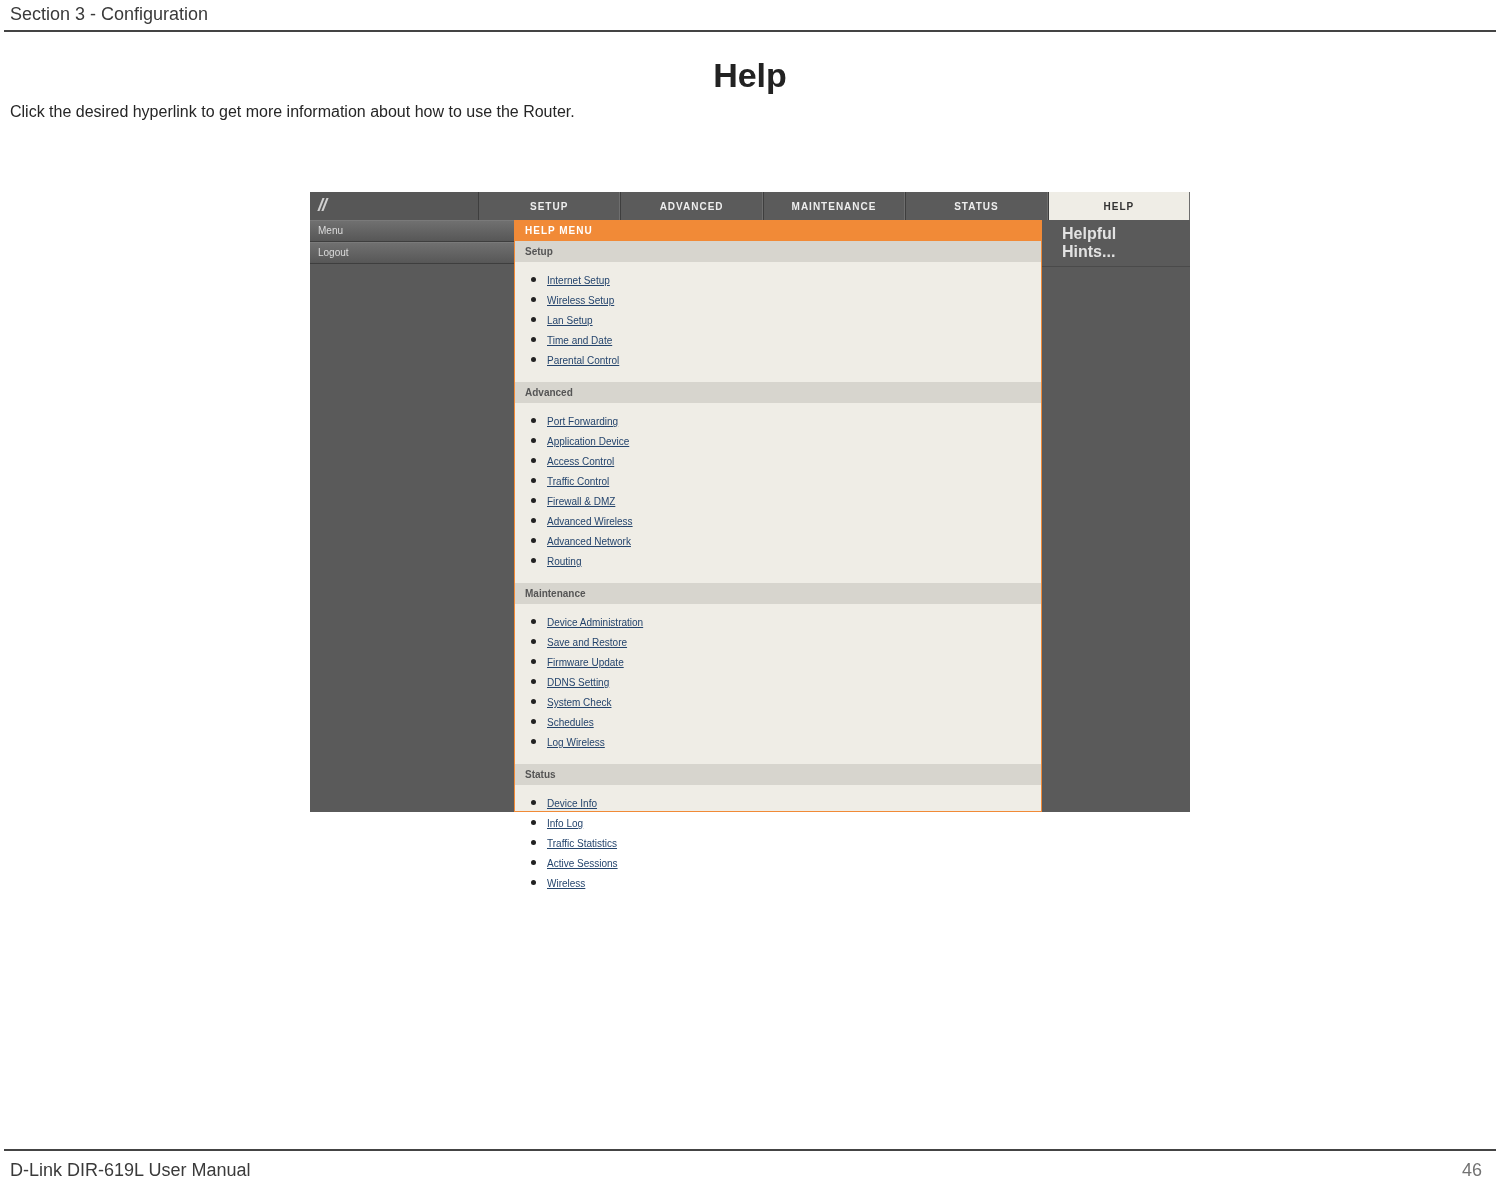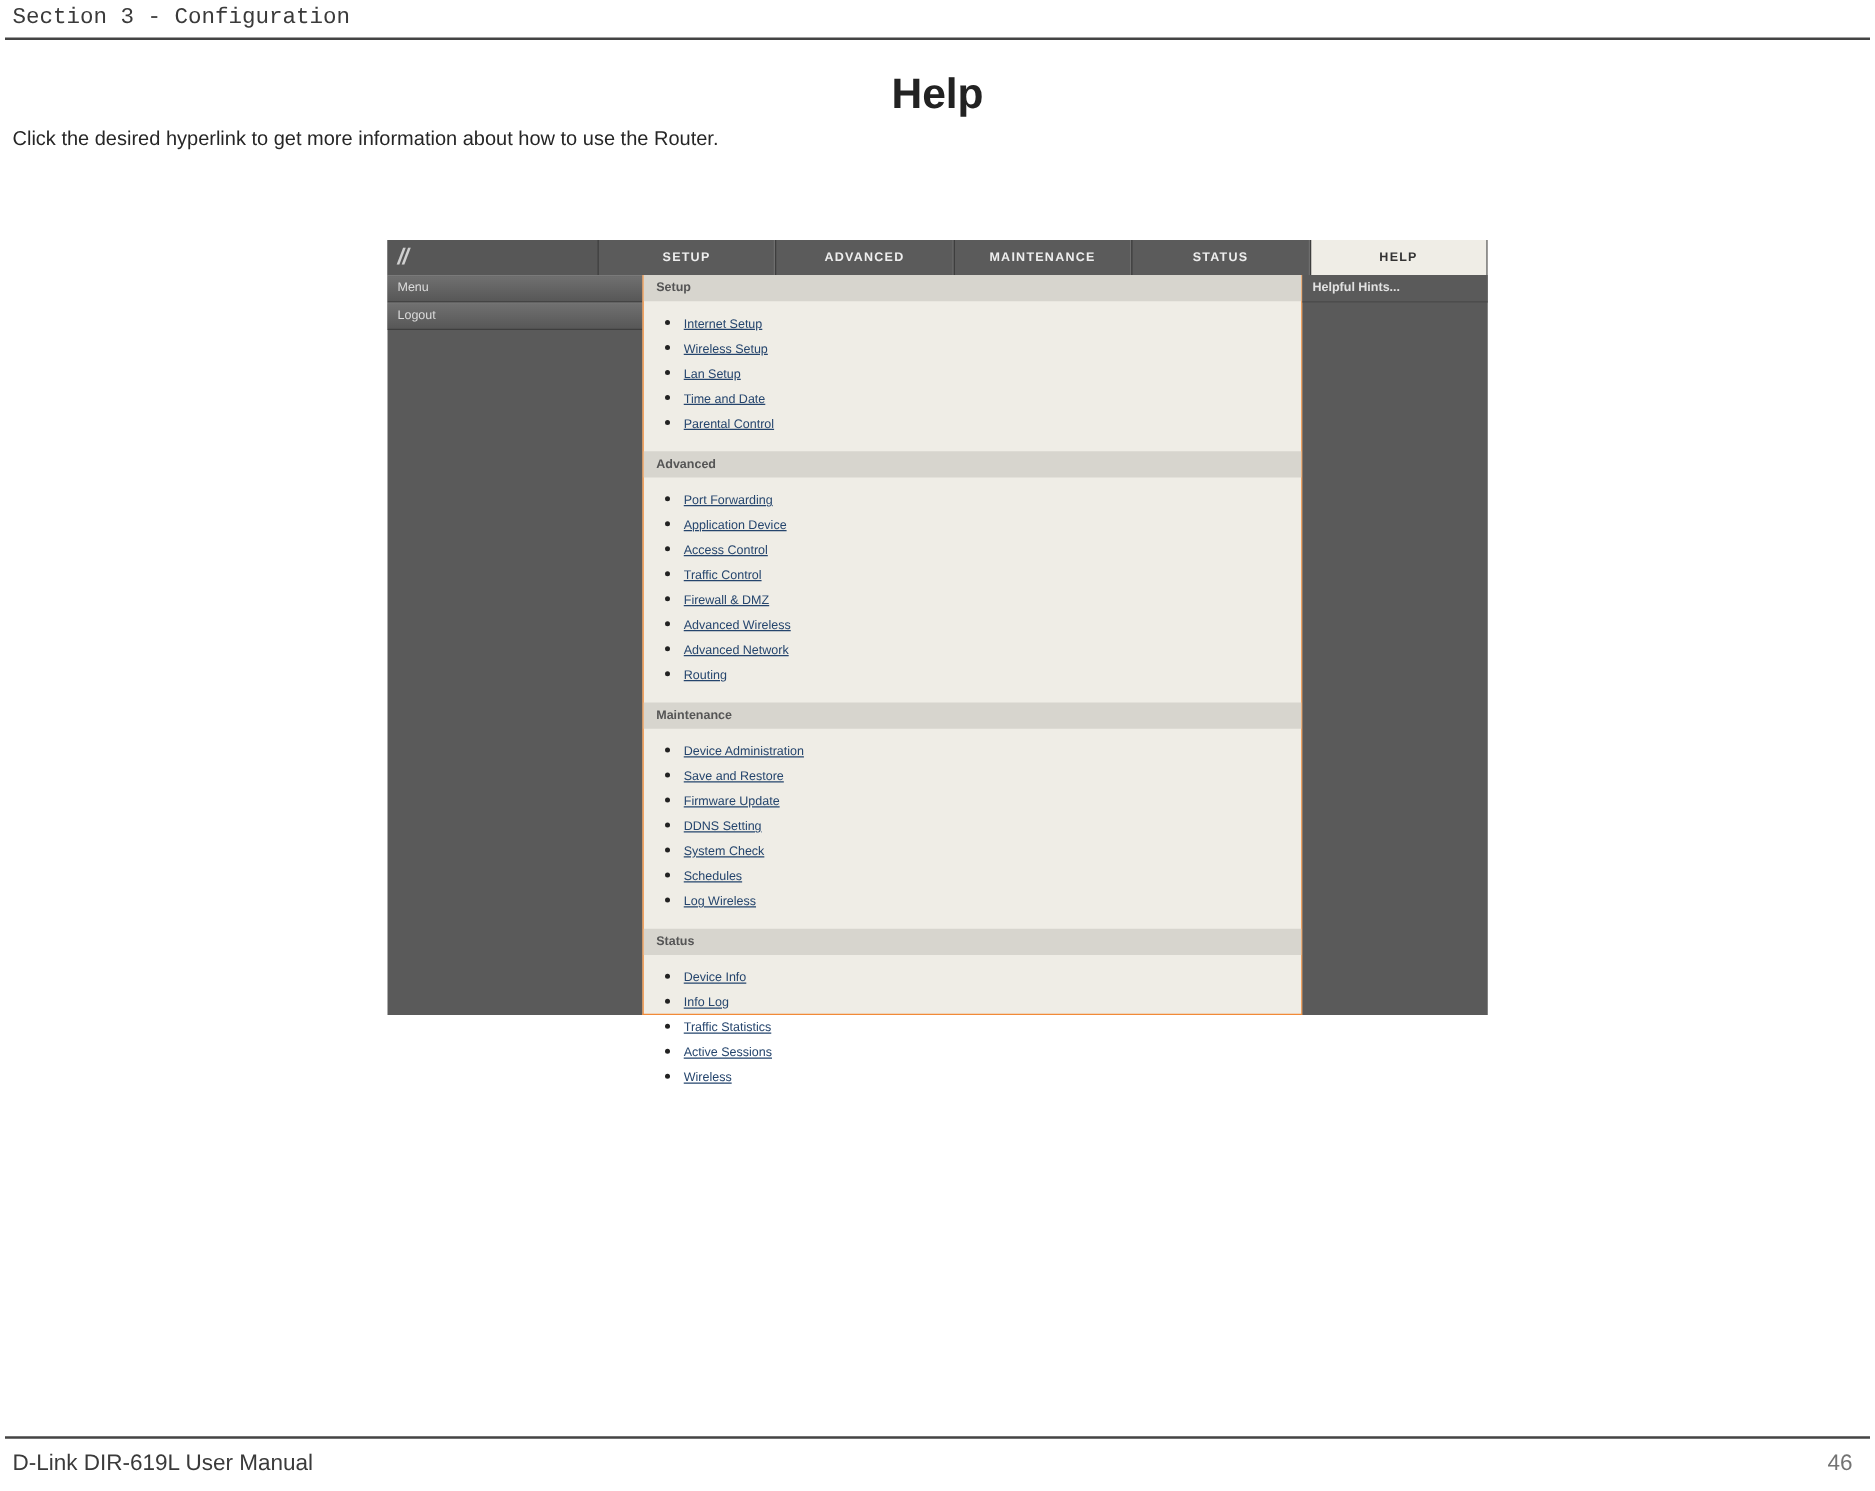--- a/index.html
+++ b/index.html
@@ -1,18 +1,18 @@
 <!DOCTYPE html>
 <html><head>
 <meta charset="utf-8">
 <style>
   * { box-sizing: border-box; margin: 0; padding: 0; }
   html, body { width: 1500px; height: 1193px; font-family: "Myriad Pro", "Segoe UI", Arial, sans-serif; background: #fff; color: #222; }
   .page { position: relative; width: 1500px; height: 1193px; }
-  .header-strip { position: absolute; top: 4px; left: 10px; font-size: 18px; color: #3a3a3a; font-family: Liberation Mono, monospace; }
+  .header-strip { position: absolute; top: 4px; left: 10px; font-size: 18px; color: #3a3a3a; }
   .hr-top { position: absolute; top: 30px; left: 4px; width: 1492px; height: 2px; background: #444; }
   .page-title { position: absolute; top: 56px; width: 100%; text-align: center; font-size: 34px; font-weight: 700; color: #222; }
   .intro-text { position: absolute; top: 103px; left: 10px; font-size: 16px; color: #262626; }
   .hr-bot { position: absolute; bottom: 42px; left: 4px; width: 1492px; height: 2px; background: #444; }
   .footer-left { position: absolute; bottom: 12px; left: 10px; font-size: 18px; color: #3a3a3a; margin-top: 12px; }
   .footer-right { position: absolute; bottom: 12px; right: 18px; font-size: 18px; color: #737373; }
 
   .shot { position: absolute; top: 192px; left: 310px; width: 880px; height: 620px; background: #5a5a5a; }
   .topbar { display: flex; height: 28px; }
   .logo-col { width: 168px; background: #575757; color: #d0d0d0; font-size: 18px; font-weight: 700; padding: 3px 8px; font-style: italic; letter-spacing: -1px; }
@@ -24,21 +24,21 @@
   .side-cell { height: 22px; background: linear-gradient(#707070,#575757); color: #dcdcdc; font-size: 10px; padding: 4px 8px; border-bottom: 1px solid #3e3e3e; border-top: 1px solid #7a7a7a; }
   .side-cell.logout { border-top: 1px solid #7a7a7a; }
   .content-col { flex: 1; background: #efede6; border: 1px solid #f18a37; border-top: none; display: flex; flex-direction: column; }
   .orange-bar { background: #f18a37; height: 22px; color: #fff; font-weight: 700; font-size: 10px; letter-spacing: 1px; padding: 5px 10px; }
   .subhead { background: #d7d5ce; color: #555; font-size: 10px; font-weight: 700; padding: 5px 10px; }
   .links { padding: 6px 10px 12px 4px; }
   .links ul { list-style: disc; padding-left: 28px; }
   .links ul li { margin: 2px 0; }
   .links ul li a { color: #25456d; font-size: 10px; text-decoration: underline; }
   .right-col { width: 148px; background: #5a5a5a; }
-  .hints-head { background: #5a5a5a; color: #e2e2e2; font-weight: 700; font-size: 10px; padding: 5px 8px; border-bottom: 1px solid #4a4a4a; }
+  .hints-head { background: #5a5a5a; color: #e2e2e2; font-weight: 700; font-size: 16px; padding: 5px 20px; border-bottom: 1px solid #4a4a4a; }
 </style>
 </head>
 <body>
 
 <div class="page">
   <div class="header-strip">Section 3 - Configuration</div>
   <div class="hr-top"></div>
   <div class="page-title">Help</div>
   <div class="intro-text">Click the desired hyperlink to get more information about how to use the Router.</div>
 
@@ -52,20 +52,21 @@
         <div class="tab">STATUS</div>
         <div class="tab active">HELP</div>
       </div>
     </div>
     <div class="body-row">
       <div class="left-col">
         <div class="side-cell">Menu</div>
         <div class="side-cell logout">Logout</div>
       </div>
       <div class="content-col">
+        <div class="orange-bar">HELP MENU</div>
 
         <div class="subhead">Setup</div>
         <div class="links">
           <ul>
             <li><a href="#">Internet Setup</a></li>
             <li><a href="#">Wireless Setup</a></li>
             <li><a href="#">Lan Setup</a></li>
             <li><a href="#">Time and Date</a></li>
             <li><a href="#">Parental Control</a></li>
           </ul>

